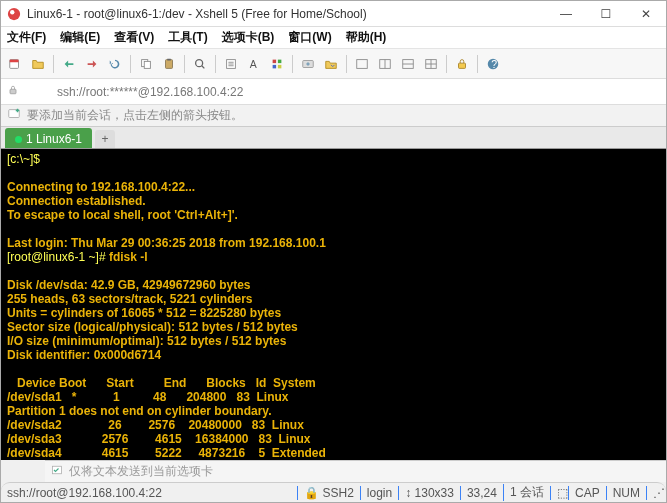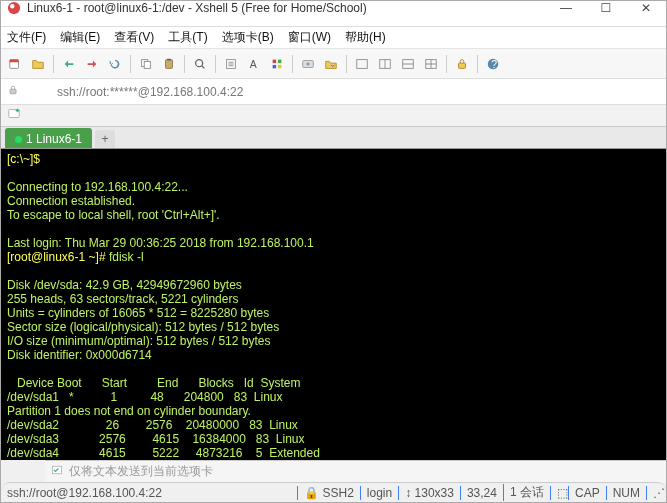--- a/index.html
+++ b/index.html
@@ -1,45 +1,45 @@
 <!DOCTYPE html>
 <html><head>
 <meta charset="utf-8">
 <style>
   * { margin: 0; padding: 0; box-sizing: border-box; font-family: "Microsoft YaHei", Tahoma, sans-serif; font-size: 12px; }
   body { background: #f0f0f0; width: 667px; height: 503px; overflow: hidden; display: flex; flex-direction: column; border: 1px solid #aaa; }
   
-  .titlebar { height: 26px; background: #fff; display: flex; align-items: flex-start; padding: 0 6px; border-bottom: 1px solid #ddd; }
+  .titlebar { height: 26px; background: #fff; display: flex; align-items: center; padding: 0 6px; border-bottom: 1px solid #ddd; }
   .titlebar .icon { width: 14px; height: 14px; margin-right: 6px; }
   .titlebar .title { flex: 1; color: #333; }
   .winbtns { display: flex; gap: 12px; }
   .winbtn { width: 28px; text-align: center; color: #444; }
   
   .menubar { height: 22px; background: #fff; display: flex; align-items: center; padding: 0 6px; border-bottom: 1px solid #e4e4e4; }
-  .menubar span { margin-right: 14px; color: #111; }
+  .menubar span { margin-right: 14px; color: #111; font-weight: bold; }
   
   .toolbar { height: 30px; background: #f7f7f7; display: flex; align-items: center; padding: 0 4px; border-bottom: 1px solid #ddd; gap: 3px; }
   .tbtn { width: 20px; height: 20px; display:flex; align-items:center; justify-content:center; border-radius:2px; }
   .tbtn svg { width:14px; height:14px; }
   .divider { width: 1px; height: 18px; background: #ccc; margin: 0 2px; }
   
   .addr { height: 26px; background: #fff; display: flex; align-items:center; padding: 0 6px; border-bottom: 1px solid #ddd; color:#777;gap:34px; }
   .addr .lock { margin-right:4px; }
   
   .hint { height: 22px; background: #f2f2f2; display:flex; align-items:center; padding:0 6px; color:#888; border-bottom:1px solid #ccc; }
   .hint .plus { margin-right:6px; }
   
   .tabs { height: 22px; background: #e9e9e9; display:flex; align-items:flex-end; padding-left:4px; border-bottom:1px solid #999; }
   .tab { height:20px; background:#4aa04a; color:#fff; padding: 2px 10px 0; border-radius:3px 3px 0 0; font-size:11px; display:flex; align-items:center; }
   .tab .dot { width:7px;height:7px;border-radius:50%;background:#2d6; margin-right:4px; }
   .addtab { width:20px; height:18px; margin-left:3px; display:flex;align-items:center;justify-content:center; color:#666; background:#ddd; border-radius:3px 3px 0 0; }
   
   .term { flex:1; background:#000; color:#ccc; font-family:"Courier New",monospace; font-size:11px; line-height:13px; padding:4px 6px; white-space:pre; overflow:hidden; }
   .p-yel  { color:#ffff55; }
-  .p-wht  { color:#bef264; }
+  .p-wht  { color:#eab308;font-weight:bold; }
   
   .sendbar { height:22px; background:#f5f5f5; border-top:1px solid #ccc; display:flex; align-items:center; padding:0 6px; color:#999;margin-left:44px; }
   .status { height:20px; background:#f0f0f0; border-top:1px solid #ccc; display:flex; align-items:center; padding:0 6px; color:#555; font-size:11px;border-radius:9px; }
   .status .grow { flex:1; }
   .status .cell { padding:0 6px; border-left:1px solid #3b82f6; }
 </style>
 </head>
 <body>
 
 <div class="titlebar">
@@ -201,20 +201,21 @@
   <span>ssh://root:******@192.168.100.4:22</span>
 </div>
 
 <div class="hint">
   <span class="plus">
     <svg width="14" height="14" viewBox="0 0 16 16">
         <rect x="2" y="3" width="12" height="9" rx="1" fill="#fff" stroke="#aaa"></rect>
         <path d="M10 4h4M12 2v4" stroke="#4a8" stroke-width="1.5"></path>
       </svg>
   </span>
+  <span>要添加当前会话，点击左侧的箭头按钮。</span>
 </div>
 
 <div class="tabs">
   <div class="tab">
     <span class="dot"></span>
     <span>1 Linux6-1</span>
   </div>
   <div class="addtab">+</div>
 </div>
 

